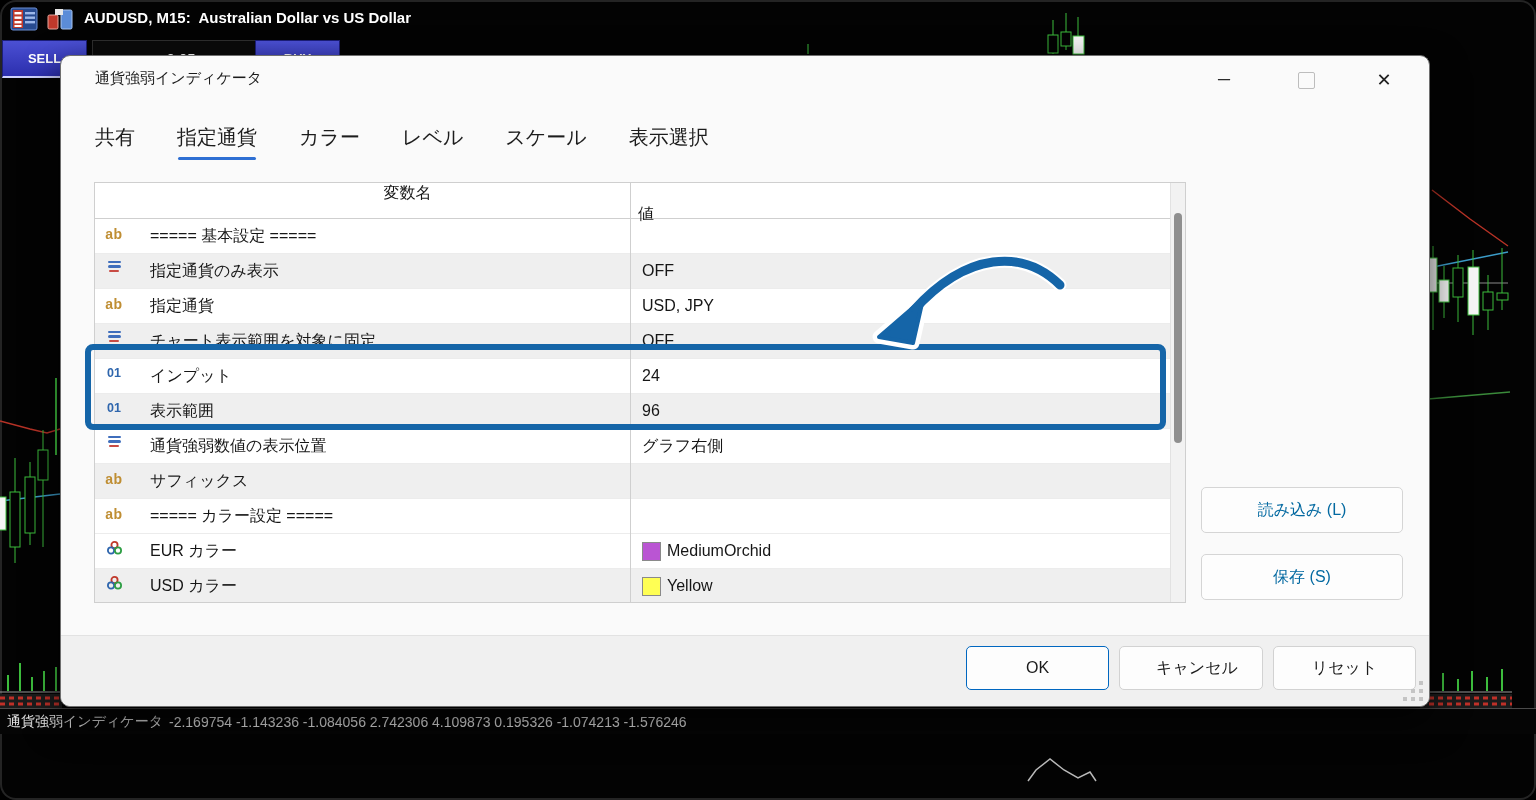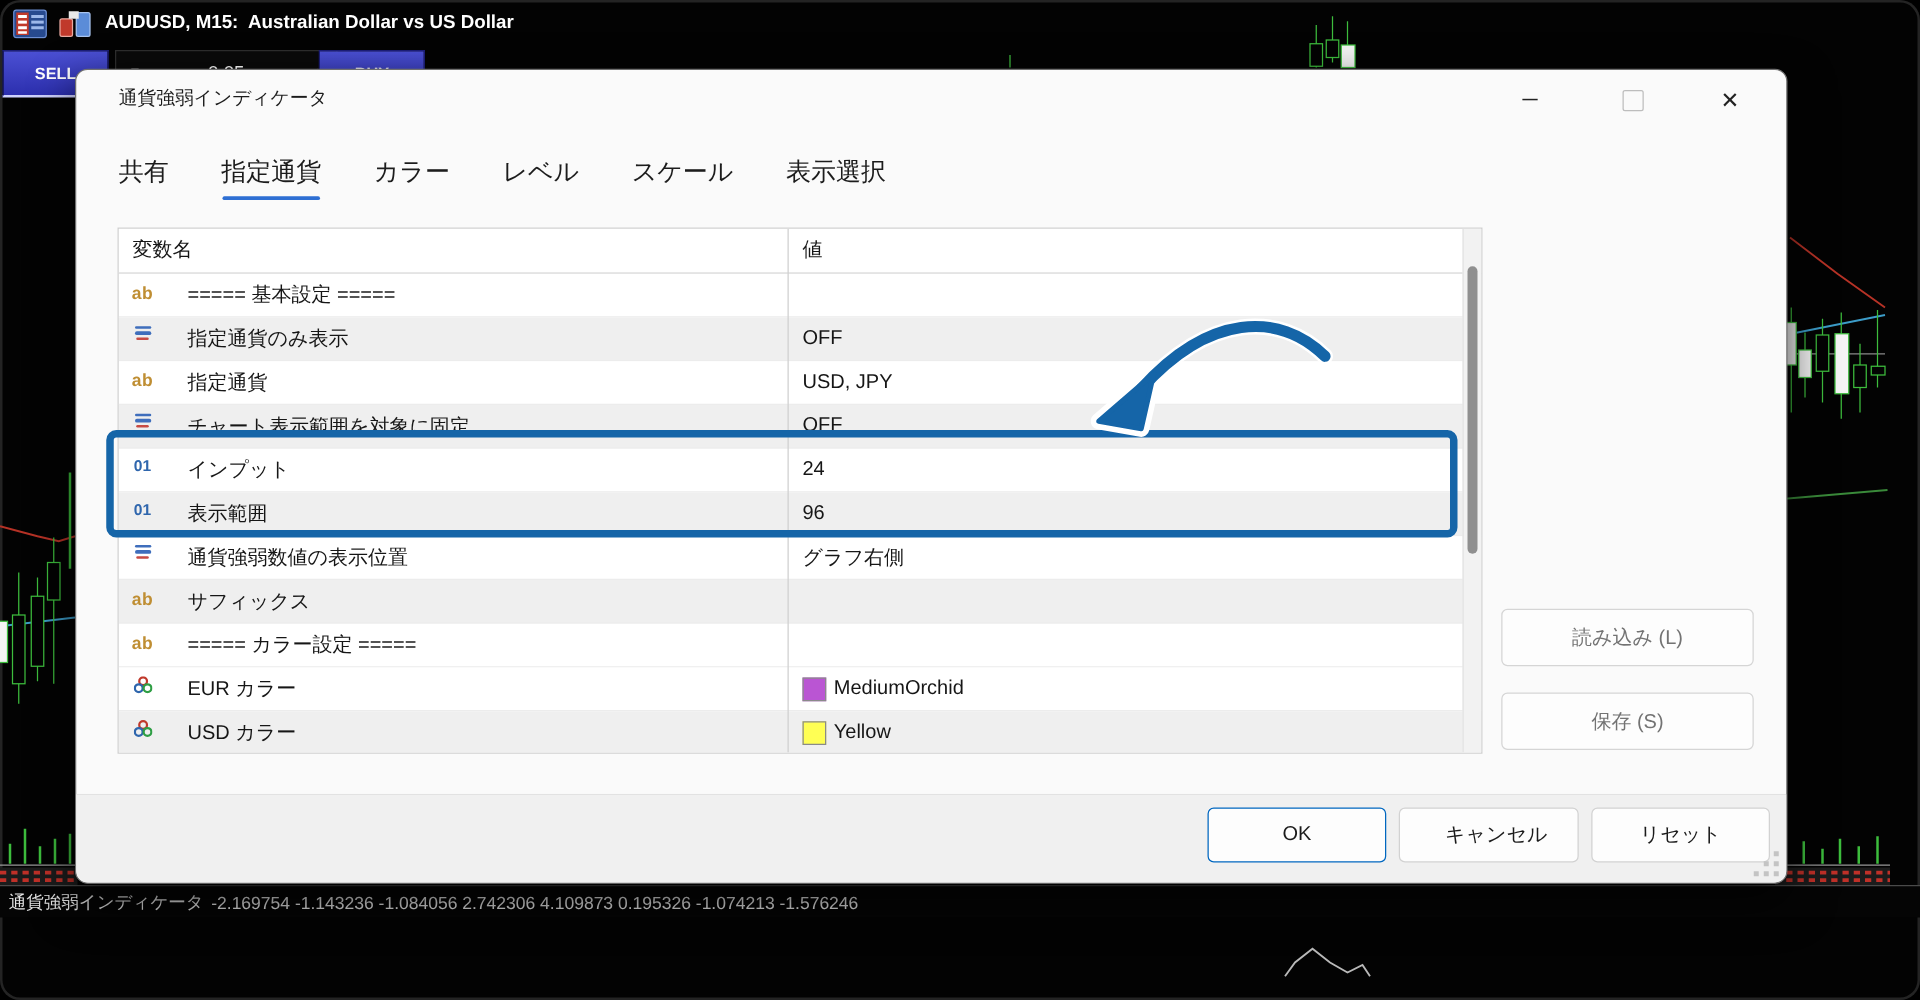--- a/index.html
+++ b/index.html
@@ -33,42 +33,42 @@
   #win-max .sq{width:15px;height:15px;border:1.5px solid #bdbdbd;border-radius:2px;}
   #win-close{left:1300px;font-size:18px;color:#222;}
   
   .tabs{position:absolute;left:34px;top:68px;display:flex;gap:42px;font-size:20px;color:#1c1c1c;}
   .tab{position:relative;cursor:default;padding-bottom:9px;}
   .tab.active::after{content:"";position:absolute;left:1px;right:1px;bottom:0;height:3px;border-radius:2px;background:var(--underline,#2e6fd3);}
   
   .param-table{position:absolute;left:33px;top:126px;width:1090px;height:419px;background:#fff;
     border:1px solid #cfcfcf;overflow:hidden;font-size:16px;color:#161616;}
   .col-divider{position:absolute;left:535px;top:0;bottom:0;width:1px;background:#cfcfcf;}
-  .thead{display:flex;height:35px;align-items:center;border-bottom:1px solid #cfcfcf;background:#fff;}
+  .thead{display:flex;height:35px;align-items:center;border-bottom:1px solid #cfcfcf;background:#fff;flex-direction:column;}
   .th-name{width:535px;padding-left:11px;box-sizing:border-box;}
   .th-value{padding-left:12px;}
   .trow{display:flex;height:34px;align-items:center;border-bottom:1px solid #ececec;background:#fff;}
   .trow.shaded{background:#efefef;}
   .cell-name{width:535px;display:flex;align-items:flex-start;box-sizing:border-box;padding-left:8px;gap:25px;}
   .cell-value{display:flex;align-items:center;padding-left:12px;gap:6px;}
   .ic{width:22px;display:inline-flex;align-items:center;justify-content:center;flex:0 0 22px;font-weight:bold;}
   .ic-ab{color:#bf8e33;font-size:14px;letter-spacing:.5px;}
   .ic-int{color:#2f66ad;font-size:12.5px;}
   .ic-enum{flex-direction:column;gap:2px;}
   .ic-enum i{display:block;height:2.5px;border-radius:2px;}
   .ic-enum .b1{width:13px;background:#3f6ebc;}
   .ic-enum .b2{width:13px;background:#3f6ebc;}
   .ic-enum .b3{width:10px;background:#c84b44;}
   .swatch{width:17px;height:17px;border:1px solid #8a8a8a;display:inline-block;}
   
   .tscroll{position:absolute;top:0;right:0;width:14px;bottom:0;background:#f2f2f2;border-left:1px solid #e2e2e2;}
   .tthumb{position:absolute;left:3px;width:8px;top:30px;height:230px;background:#8f8f8f;border-radius:4px;}
   
   .side-btn{position:absolute;left:1140px;width:200px;height:44px;background:#fdfdfd;border:1px solid #d5d5d5;
-    border-radius:5px;display:flex;align-items:center;justify-content:center;font-size:16px;color:#737373;}
+    border-radius:5px;display:flex;align-items:center;justify-content:center;font-size:16px;color:#0369a1;}
   #btn-load{top:431px;} #btn-save{top:498px;}
   
   .dlg-footer{position:absolute;left:0;right:0;bottom:0;height:70px;background:#f0f0f0;
     border-top:1px solid #e2e2e2;border-radius:0 0 10px 10px;margin-top:32px;}
   .f-btn{position:absolute;top:10px;height:44px;background:#fdfdfd;border:1px solid #d2d2d2;border-radius:5px;
     display:flex;align-items:center;justify-content:center;font-size:16px;color:#1b1b1b;box-sizing:border-box;}
   #btn-ok{left:905px;width:143px;border:1.5px solid var(--okborder,#0067c0);}
   #btn-cancel{left:1058px;width:144px;padding-left:12px;}
   #btn-reset{left:1212px;width:143px;}
   .grip{position:absolute;right:6px;bottom:5px;width:22px;height:20px;}

